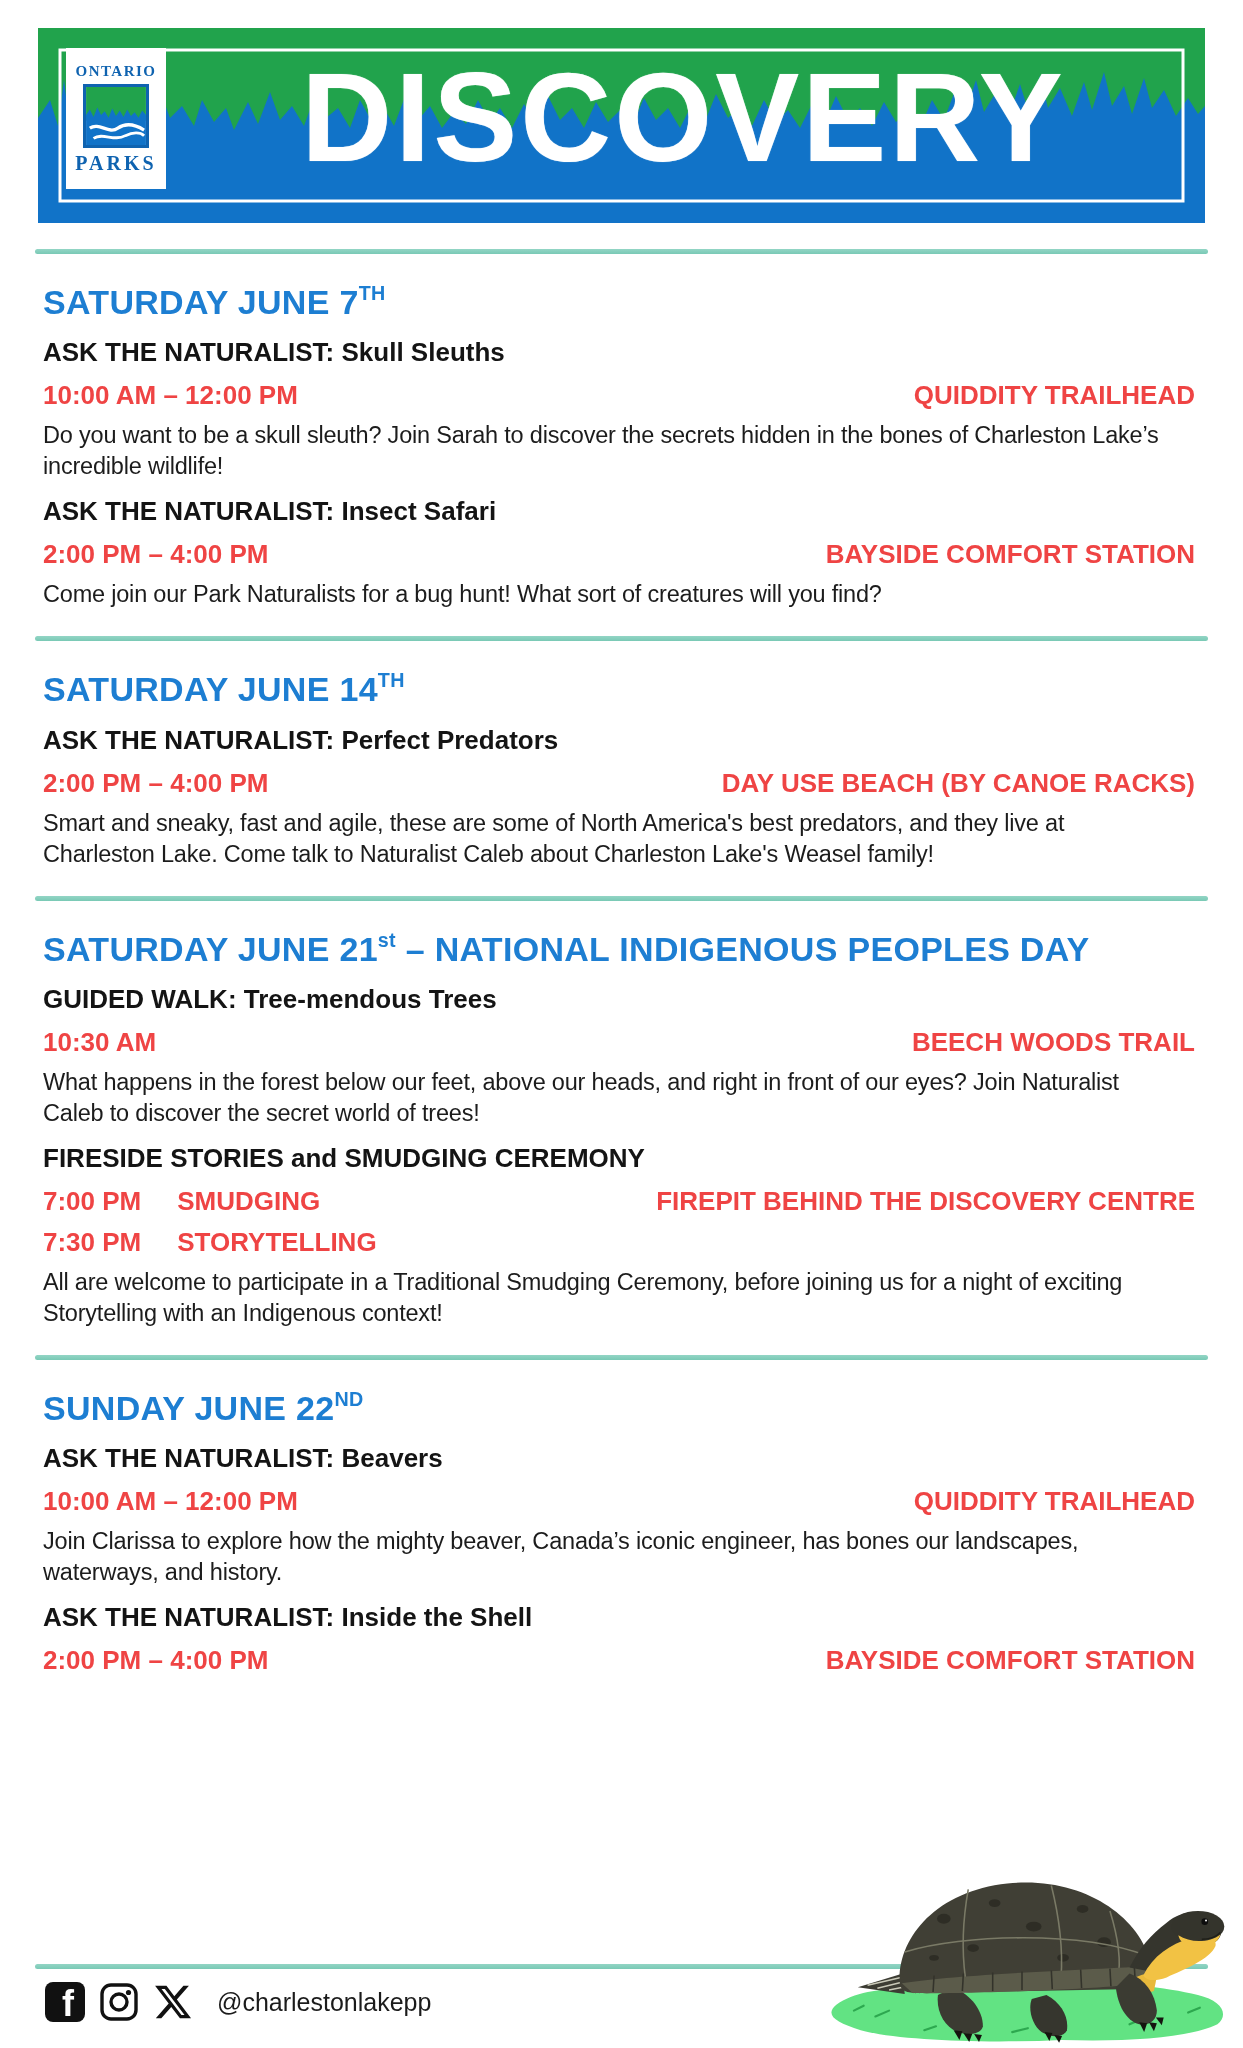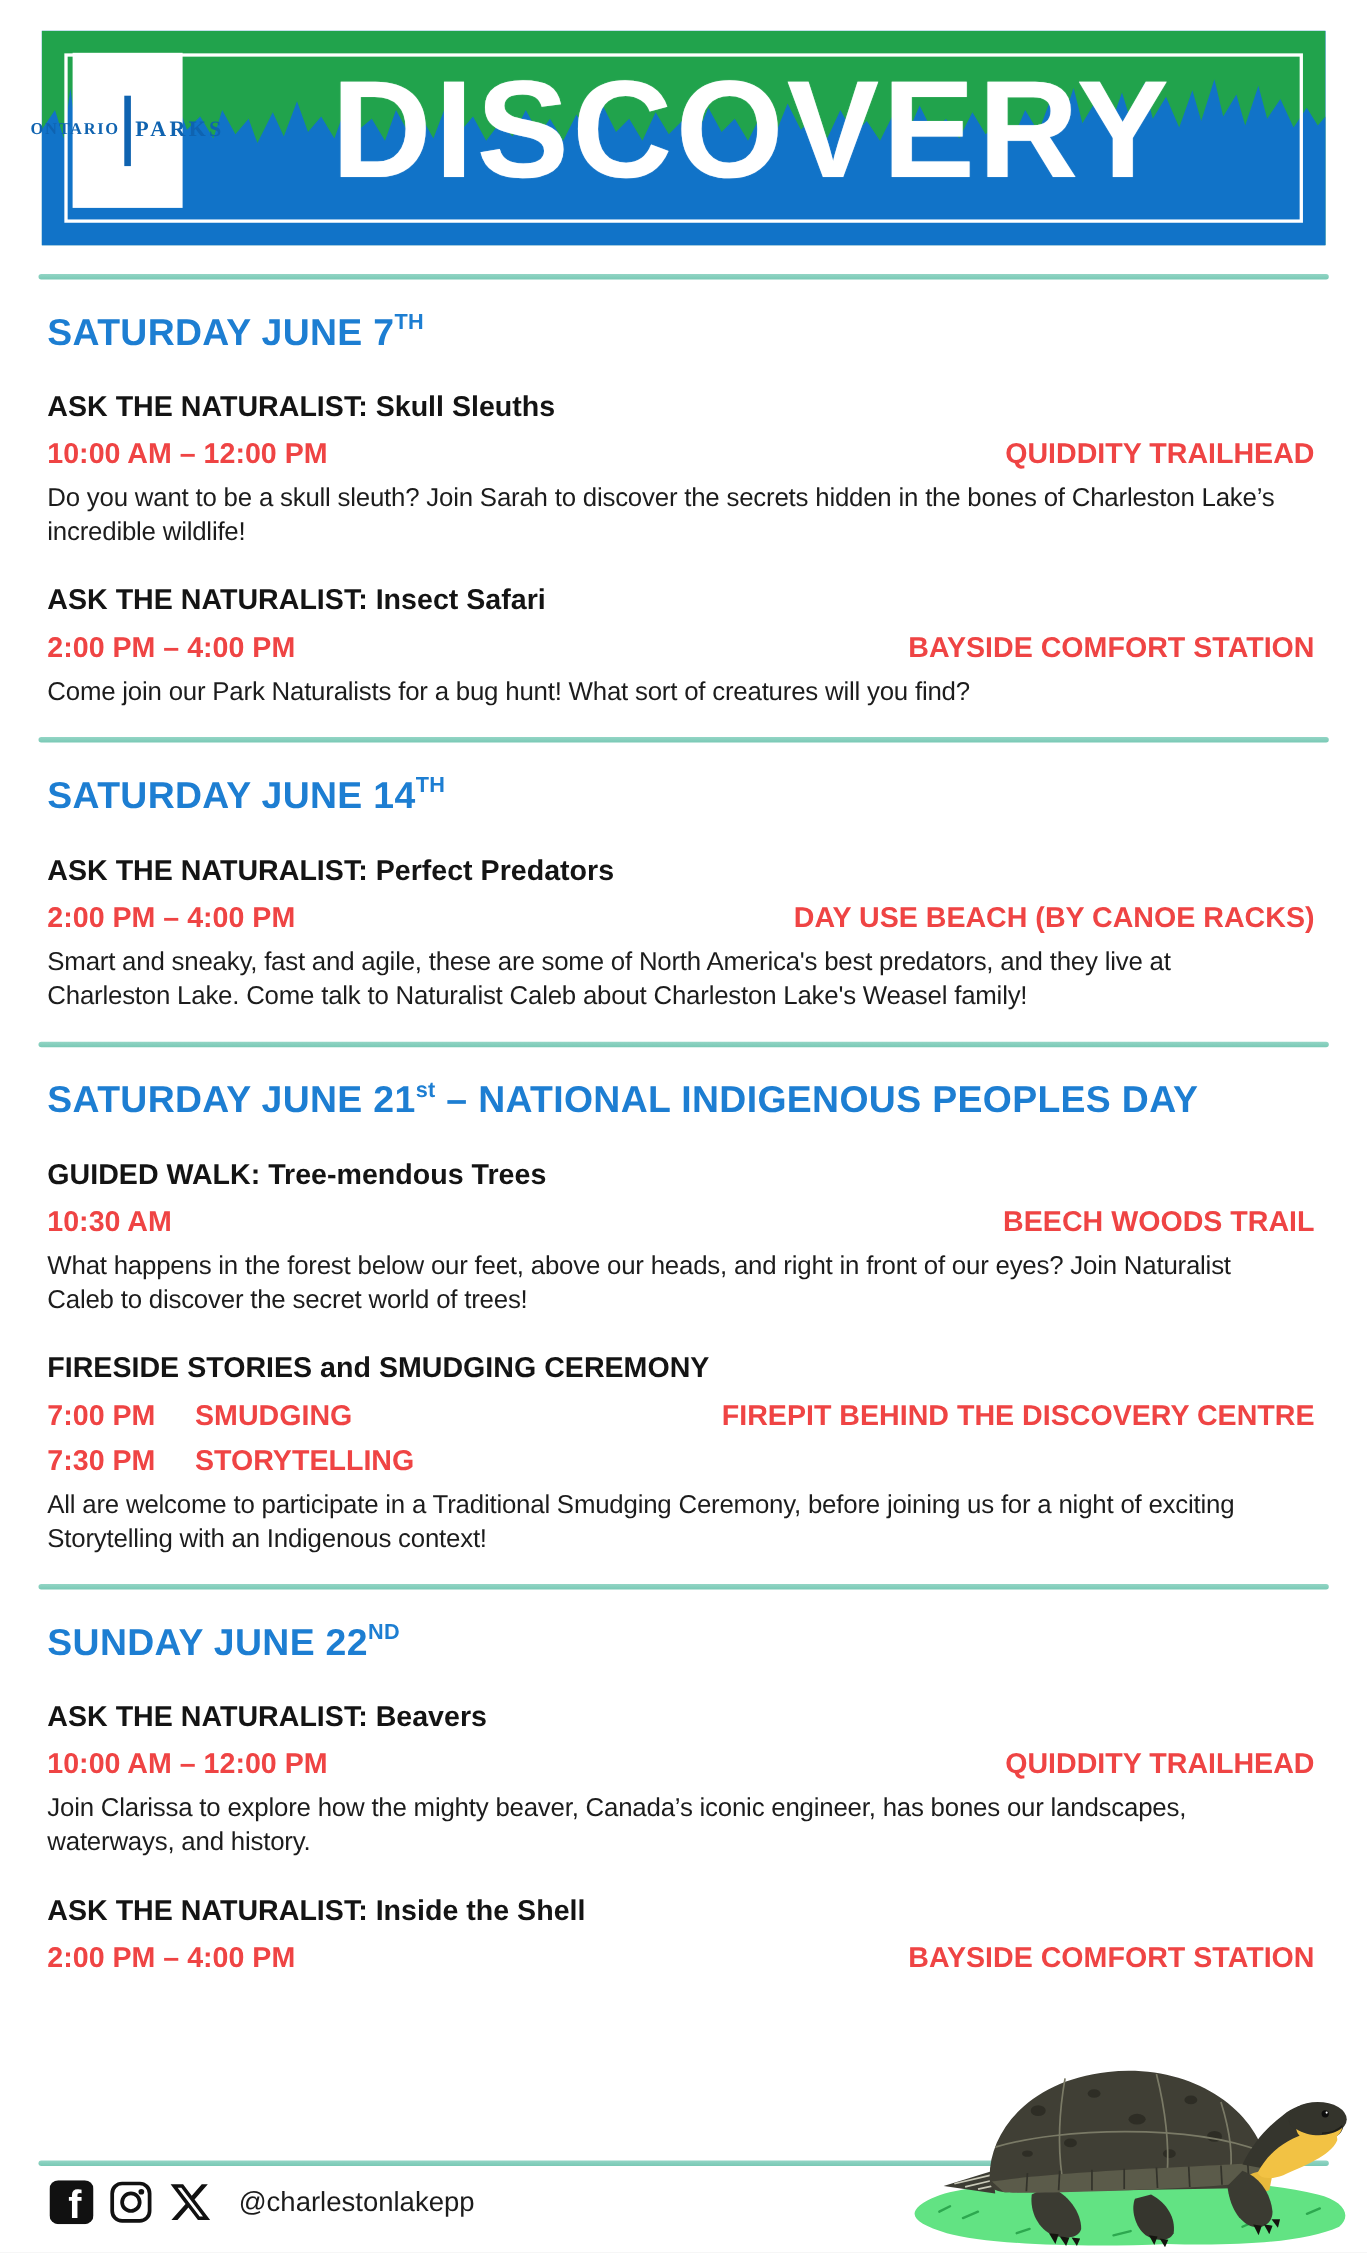--- a/index.html
+++ b/index.html
@@ -6,37 +6,37 @@
   .page{position:relative;width:1243px;height:2048px;background:#fff;overflow:hidden;
         font-family:"Liberation Sans",sans-serif;color:#1b1b1b;}
 
   
   .banner{position:relative;margin:28px 38px 0 38px;width:1167px;height:195px;background:#1173C8;}
   .banner svg.banner-art{position:absolute;inset:0;display:block;}
   .wordmark{position:absolute;left:150px;right:26px;top:14px;text-align:center;
             font-size:126px;font-weight:bold;color:#fff;letter-spacing:3px;line-height:1.2;
             text-shadow:0 0 1px rgba(255,255,255,.6);white-space:nowrap;}
   .logo-box{position:absolute;left:28px;top:20px;width:100px;height:141px;background:#fff;
-            display:flex;align-items:center;justify-content:center;gap:4px;z-index:2;}
+            display:flex;flex-direction:column;align-items:center;justify-content:center;gap:4px;z-index:2;}
   .logo-top,.logo-bottom{font-family:"Liberation Serif",serif;color:#0F63B0;font-weight:bold;}
   .logo-top{font-size:15px;letter-spacing:1.5px;}
   .logo-bottom{font-size:20px;letter-spacing:3px;}
   .logo-mark{width:66px;height:64px;border:3px solid #0F63B0;box-sizing:border-box;}
   .logo-mark svg{display:block;width:100%;height:100%;}
 
   
   .page-title{margin:18px 48px 0 43px;text-align:center;color:#1273C5;
               font-size:31px;font-weight:bold;line-height:40px;letter-spacing:.3px;}
   .content{padding:0 48px 0 43px;}
   .divider{height:5px;border-radius:3px;margin:26px -13px 0 -8px;
            background:linear-gradient(180deg,#93d5c5,#79c9b5);}
   .section-heading{margin:20px 0 0;color:#1D7ED2;font-size:34px;font-weight:bold;
                    line-height:42px;letter-spacing:.3px;}
   .section-heading sup{font-size:.58em;position:relative;top:-2px;vertical-align:super;}
-  .event{margin-top:30px;}
+  .event{margin-top:13px;}
   .event-title{font-size:26px;font-weight:bold;line-height:33px;color:#141414;}
   .event-row{display:flex;justify-content:space-between;align-items:baseline;margin-top:10px;
              color:#ef4444;font-weight:bold;font-size:26px;line-height:33px;}
   .event-row + .event-row{margin-top:8px;}
   .event-row .activity{margin-left:36px;}
   .event-desc{margin:8px 0 0;font-size:23.5px;line-height:31px;letter-spacing:-0.2px;
               color:#1c1c1c;max-width:1130px;}
 
   
   .footer-divider{position:absolute;left:35px;top:1964px;width:1173px;height:5px;border-radius:3px;

